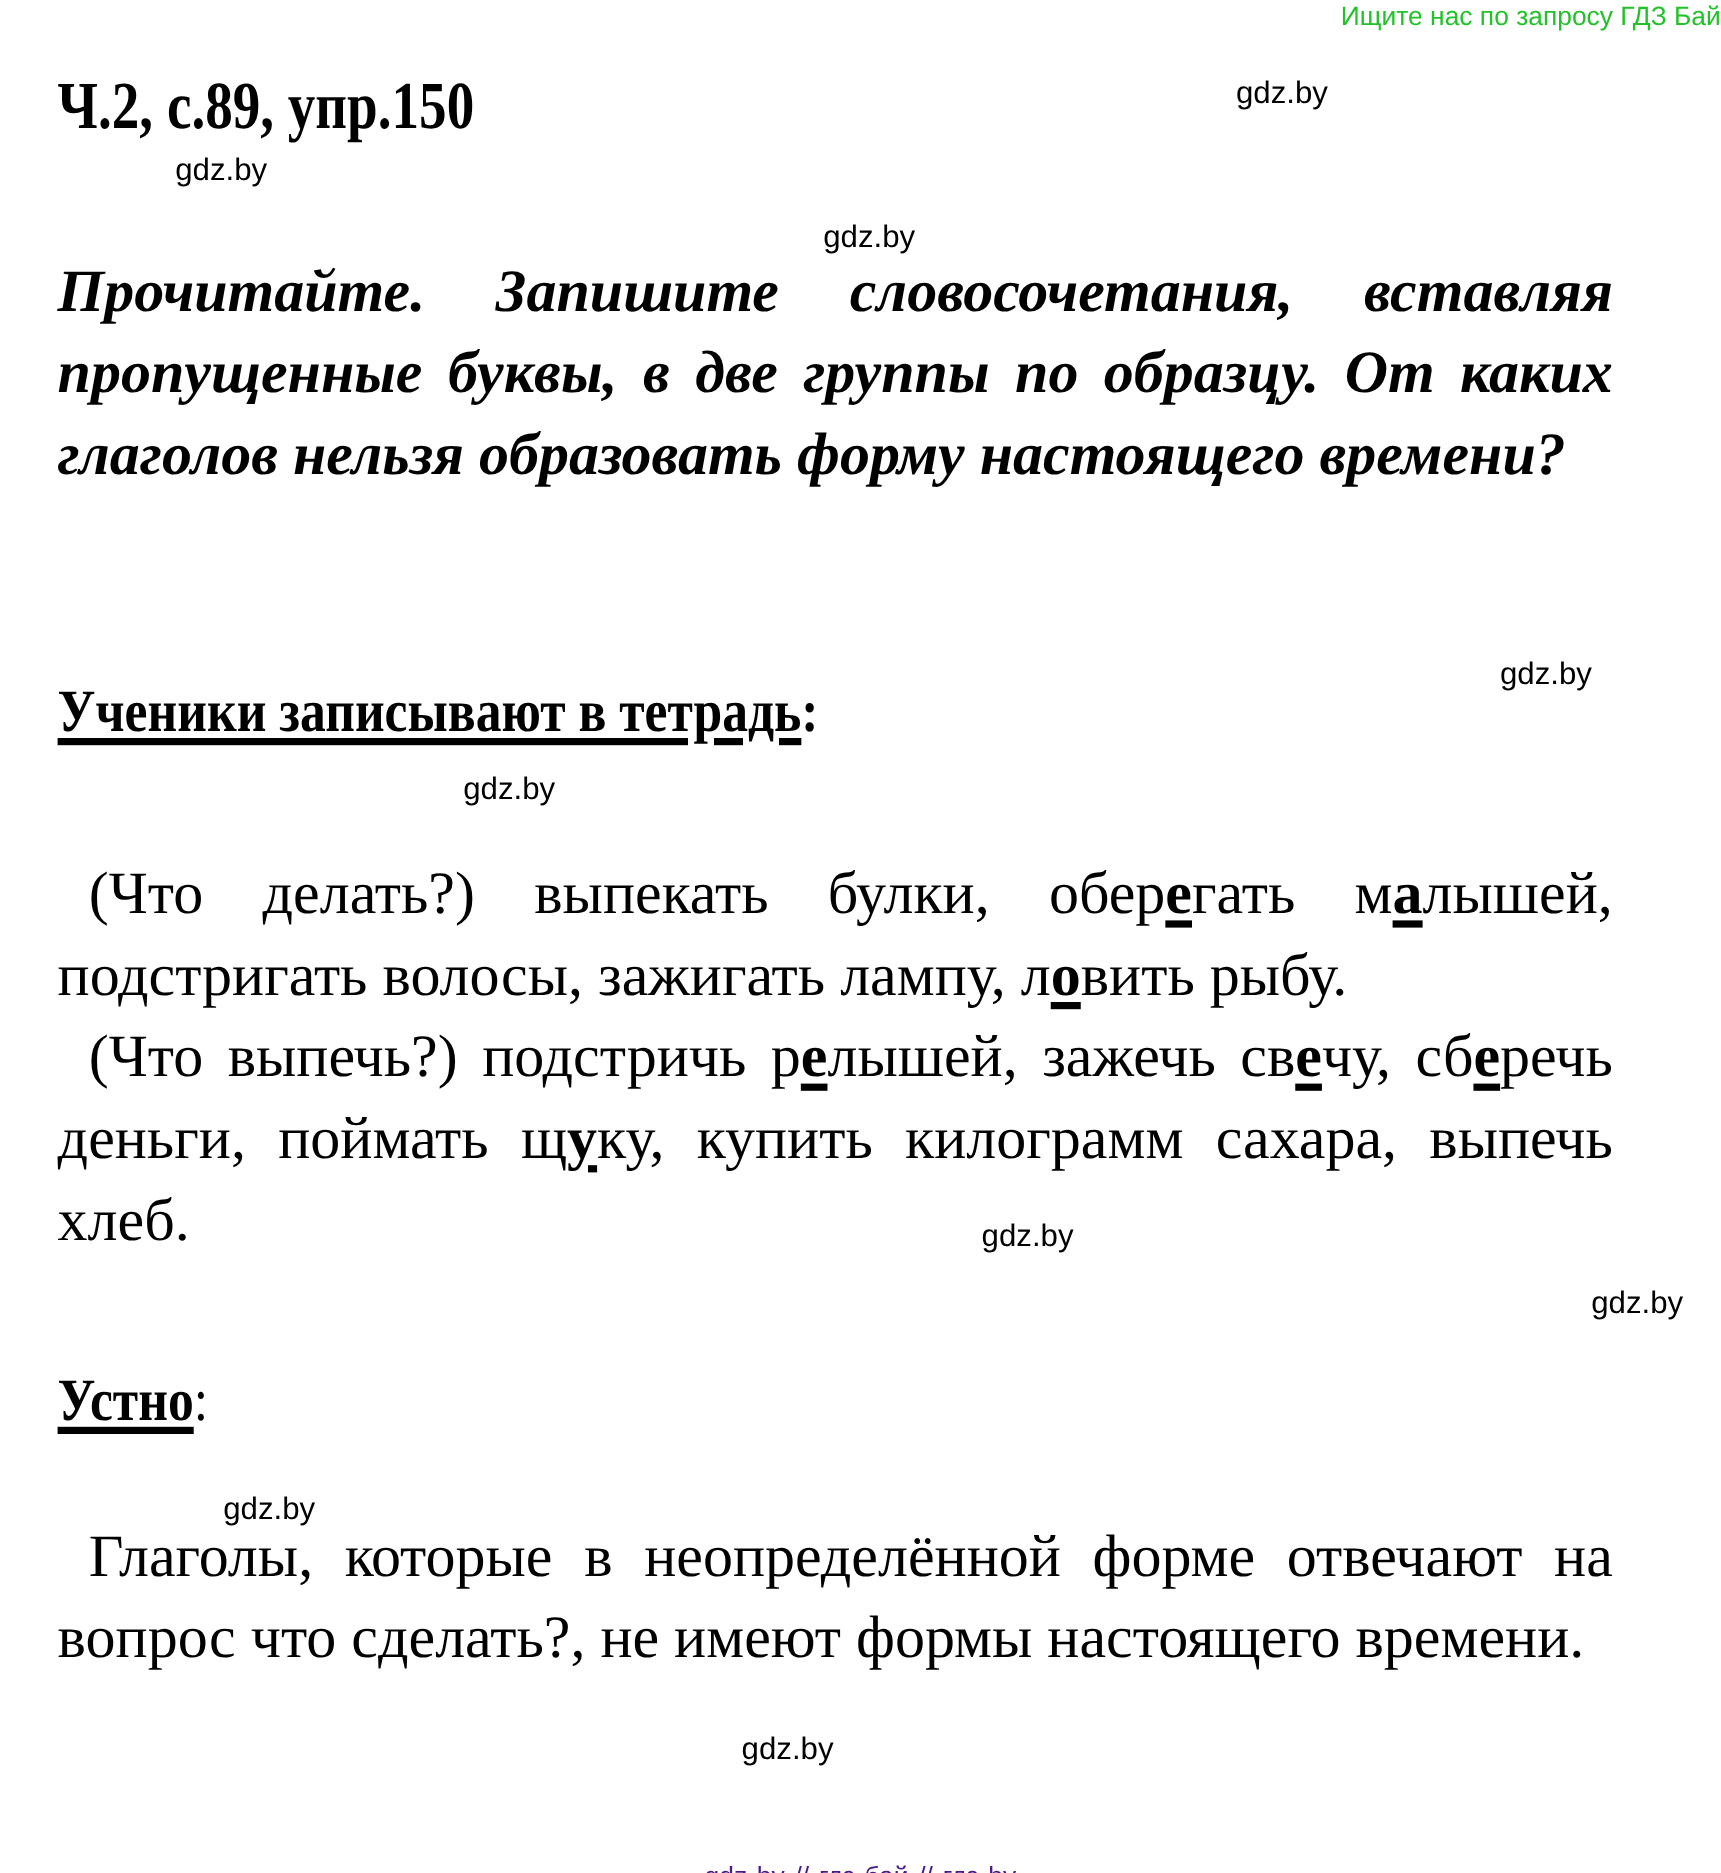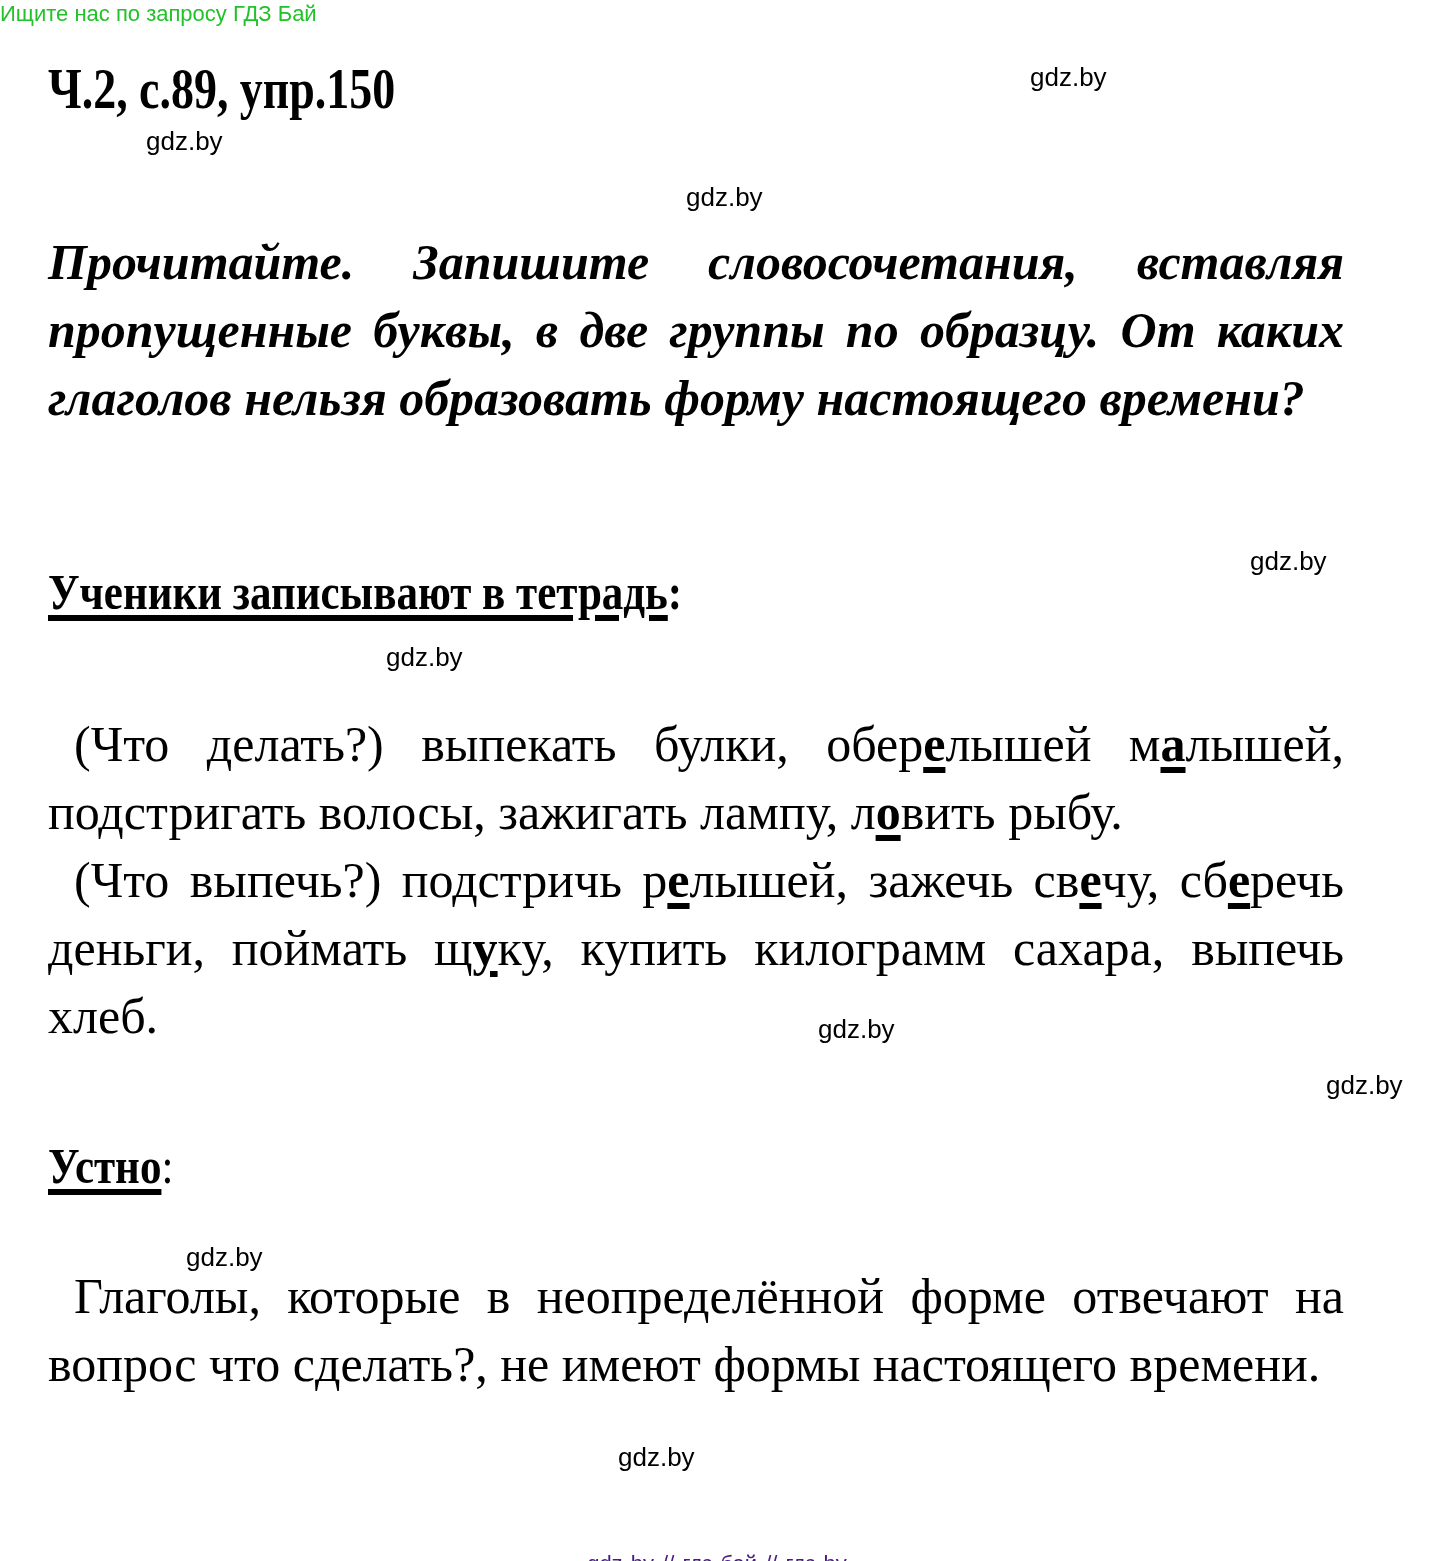--- a/index.html
+++ b/index.html
@@ -1,22 +1,22 @@
 <!DOCTYPE html>
 <html><head>
 <meta charset="utf-8">
 <style>
   html, body { margin: 0; padding: 0; background: #ffffff; }
   body { width: 1434px; height: 1561px; position: relative; overflow: hidden; font-family: "Liberation Serif", serif; color: #000; }
   .abs { position: absolute; }
-  .top-banner { left: 0; width: 1434px; top: 0; text-align: left; font-family: "Liberation Sans", sans-serif; font-size: 22px; color: #22c22a; line-height: 28px; }
+  .top-banner { left: 0; width: 1434px; top: 0; text-align: right; font-family: "Liberation Sans", sans-serif; font-size: 22px; color: #22c22a; line-height: 28px; }
   .bottom-banner { left: 0; width: 1434px; top: 1528px; text-align: center; font-family: "Liberation Sans", sans-serif; font-size: 22px; color: #4b1a86; line-height: 30px; word-spacing: 2px; margin-top: 21px; }
   .wm { font-family: Liberation Sans, sans-serif; font-size: 26px; color: #000; line-height: 30px; }
   .title { left: 48px; top: 56px; font-size: 56px; font-weight: bold; line-height: 66px; transform: scaleX(0.82); transform-origin: left top; white-space: nowrap; }
-  .task { left: 48px; top: 208px; width: 1296px; font-size: 50px; font-weight: bold; font-style: italic; line-height: 68px; text-align: justify; text-align-last: left; margin-top: 20px; }
+  .task { left: 48px; top: 208px; width: 1296px; font-size: 50px; font-weight: bold; font-style: italic; line-height: 68px; text-align: justify; text-align-last: left; }
   .section-head { font-size: 50px; font-weight: bold; line-height: 60px; white-space: nowrap; }
   .section-head .ul { text-decoration: underline; text-decoration-thickness: 6px; text-underline-offset: 6px; }
   .answer { left: 48px; width: 1296px; font-size: 50px; line-height: 68px; text-align: justify; }
   .answer p { margin: 0; text-indent: 26px; }
   .hl { font-weight: bold; text-decoration: underline; text-decoration-thickness: 6px; text-underline-offset: 6px; }
 </style>
 </head>
 <body>
 
 <div class="abs top-banner">Ищите нас по запросу ГДЗ Бай</div>
@@ -31,21 +31,21 @@
 
 <div class="abs wm" style="left:1250px; top:546px;">gdz.by</div>
 
 <div class="abs section-head" style="left:48px; top:562px; transform:scaleX(0.86); transform-origin:left top;">
   <span class="ul">Ученики записывают в тетрадь</span><span>:</span>
 </div>
 
 <div class="abs wm" style="left:386px; top:642px;">gdz.by</div>
 
 <div class="abs answer" style="top:710px;">
-  <p><span>(Что делать?) выпекать булки, обер</span><span class="hl">е</span><span>лышей м</span><span class="hl">а</span><span>лышей, подстригать волосы, зажигать лампу, л</span><span class="hl">о</span><span>вить рыбу.</span></p>
+  <p><span>(Что делать?) выпекать булки, обер</span><span class="hl">е</span><span>гать м</span><span class="hl">а</span><span>лышей, подстригать волосы, зажигать лампу, л</span><span class="hl">о</span><span>вить рыбу.</span></p>
   <p><span>(Что выпечь?) подстричь р</span><span class="hl">е</span><span>лышей, зажечь св</span><span class="hl">е</span><span>чу, сб</span><span class="hl">е</span><span>речь деньги, поймать щ</span><span class="hl">у</span><span>ку, купить килограмм сахара, выпечь хлеб.</span></p>
 </div>
 
 <div class="abs wm" style="left:818px; top:1014px;">gdz.by</div>
 <div class="abs wm" style="left:1326px; top:1070px;">gdz.by</div>
 
 <div class="abs section-head" style="left:48px; top:1136px; transform:scaleX(0.86); transform-origin:left top;">
   <span class="ul">Устно</span><span style="font-weight:normal;">:</span>
 </div>
 

